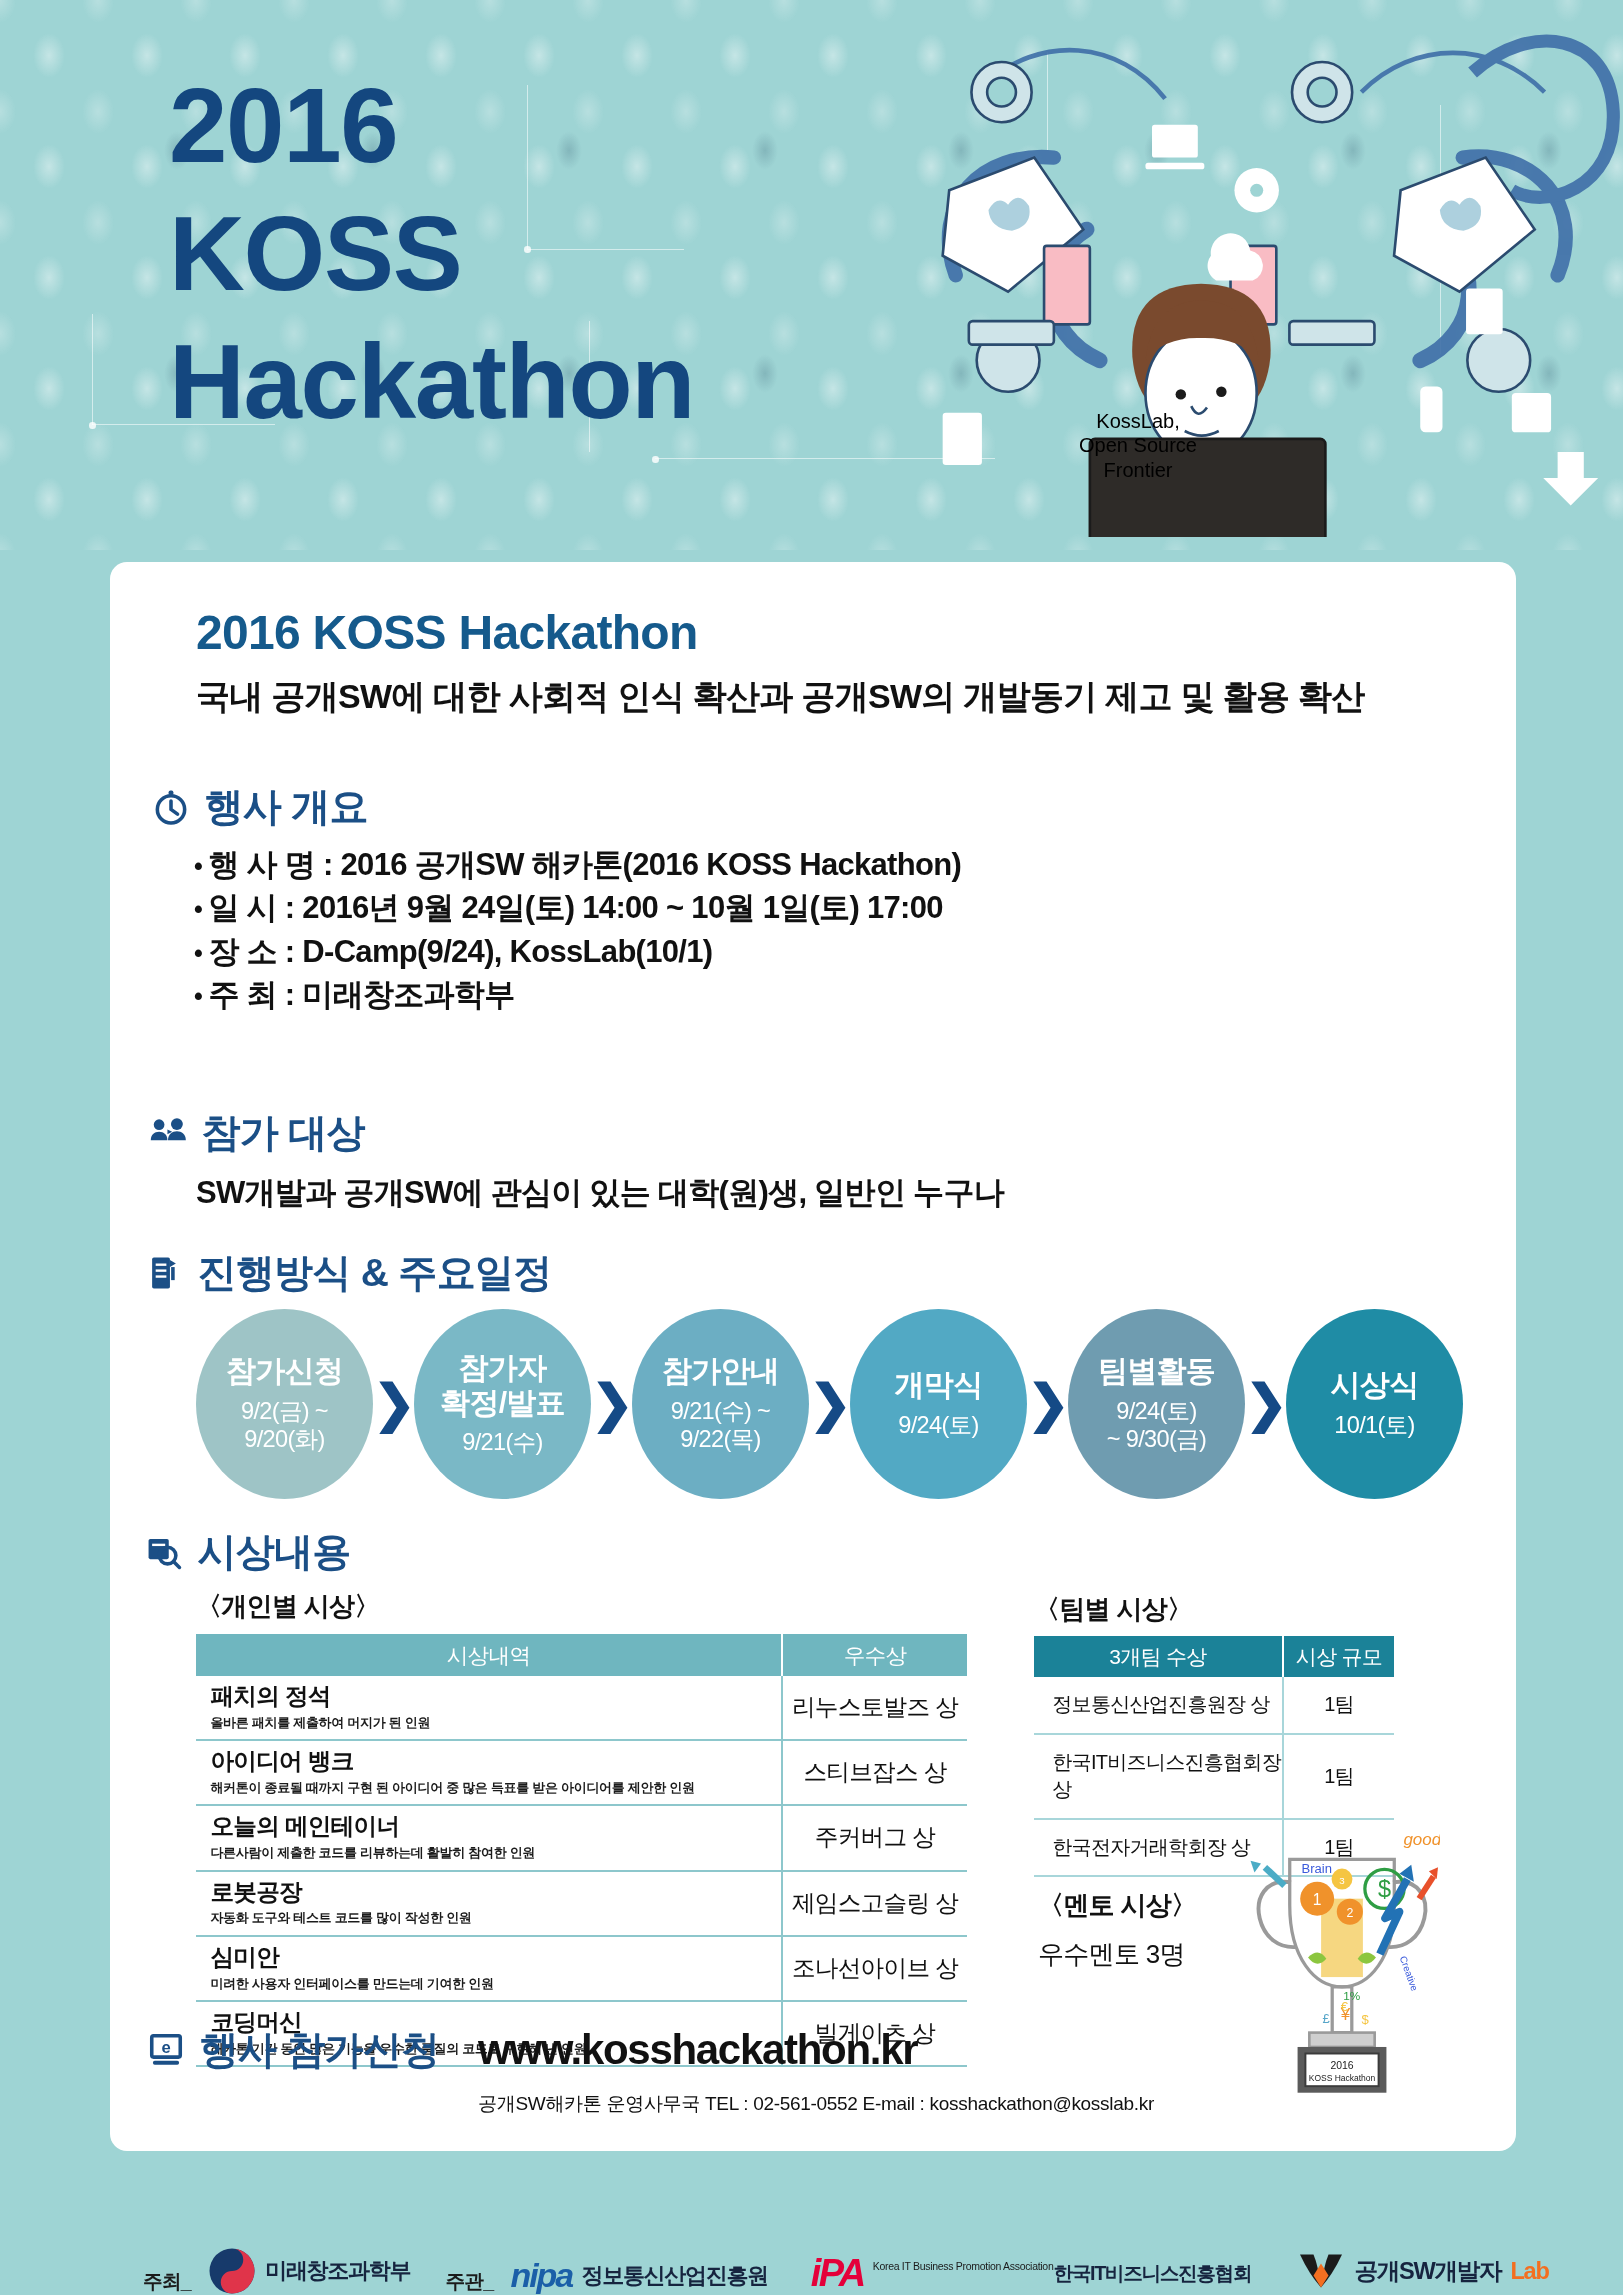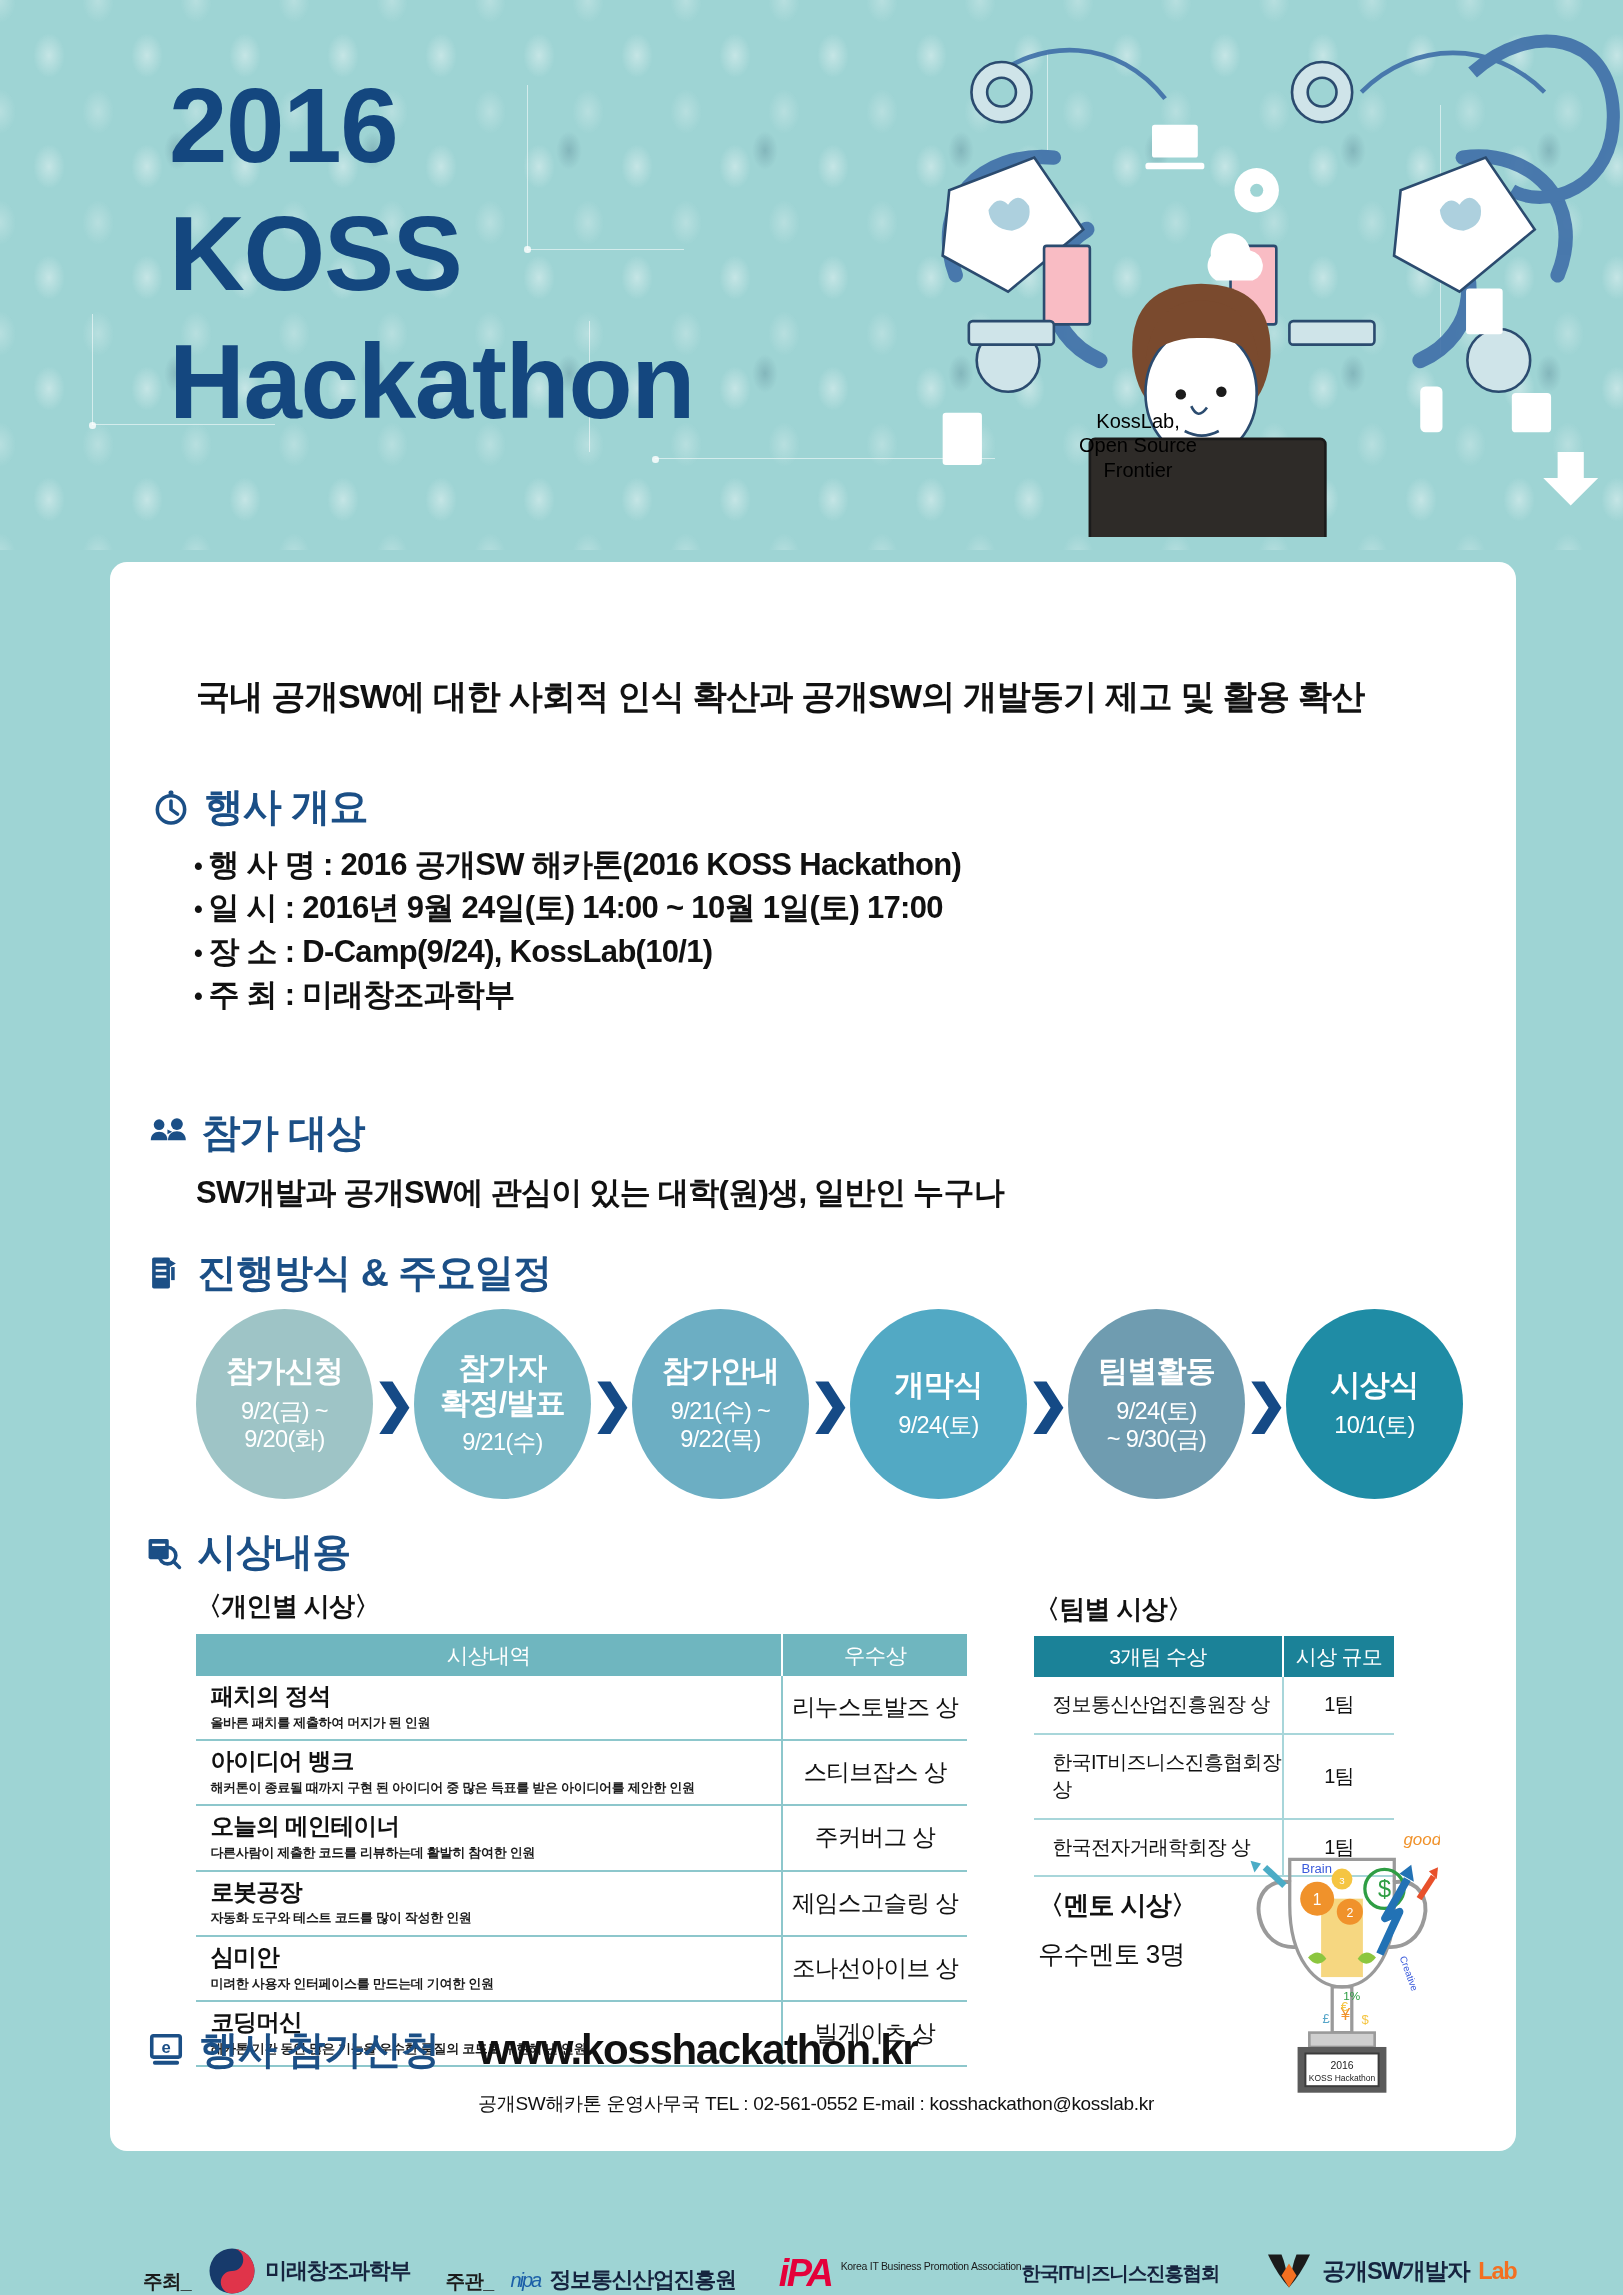--- a/index.html
+++ b/index.html
@@ -168,21 +168,21 @@
   .footer {
     position:absolute; left:0; bottom:0; width: 1623px; height: 117px;
     background: #9ed4d4; z-index: 9;
     display:flex; align-items:flex-end; padding-left: 143px; gap: 17px;
   }
   .f-label { font-size: 19.6px; font-weight:700; color:#1b1b1b; letter-spacing:-0.7px; }
   .f-logo { display:flex; align-items:center; gap: 9.2px; }
   .f-logo .f-name { font-size: 22px; font-weight:700; color:#16243f; letter-spacing:-1.3px; }
   .f-mark { width: 48px; height: 48px; flex:0 0 auto; }
   .f-mark svg { width:100%; height:100%; display:block; }
-  .nipa-word { font-size: 20px; font-weight:400; font-style: italic; color:#1b5fa8; letter-spacing:-2px; }
+  .nipa-word { font-size: 34px; font-weight:700; font-style: italic; color:#1b5fa8; letter-spacing:-2px; }
   .ipa-word { font-size: 38px; font-weight:700; font-style: italic; color:#e4003a; letter-spacing:-2.6px; }
   .ipa-stack { display:flex; flex-direction:row; justify-content:center; }
   .ipa-en { font-size: 10.5px; color:#1b1b1b; letter-spacing:-0.3px; }
   .ipa-ko { font-size: 19.6px; font-weight:700; color:#16243f; letter-spacing:-1.3px; }
   .lab-word { font-size: 23.6px; font-weight:700; color:#16243f; letter-spacing:-1.3px; }
   .lab-orange { color:#f36f21; }
 </style>
 </head>
 <body>
 
@@ -269,20 +269,21 @@
   <div class="laptop-caption">KossLab,<br>Open Source<br>Frontier</div>
 
   <div class="title-block">
     <div>2016</div>
     <div>KOSS</div>
     <div>Hackathon</div>
   </div>
 
   <div class="card"></div>
 
+  <div class="card-title">2016 KOSS Hackathon</div>
   <div class="card-sub">국내 공개SW에 대한 사회적 인식 확산과 공개SW의 개발동기 제고 및 활용 확산</div>
 
   <div class="sec-head" style="left:152px; top:780px;">
     <span class="sec-icon">
       <svg viewBox="0 0 64 64">
           <circle cx="32" cy="36" r="23" fill="none" stroke="#1b4f86" stroke-width="6"></circle>
           <rect x="28" y="4" width="8" height="8" rx="3" fill="#1b4f86"></rect>
           <path d="M32 22v14l11 8" stroke="#1b4f86" stroke-width="6" fill="none" stroke-linecap="round"></path>
         </svg>
     </span>

